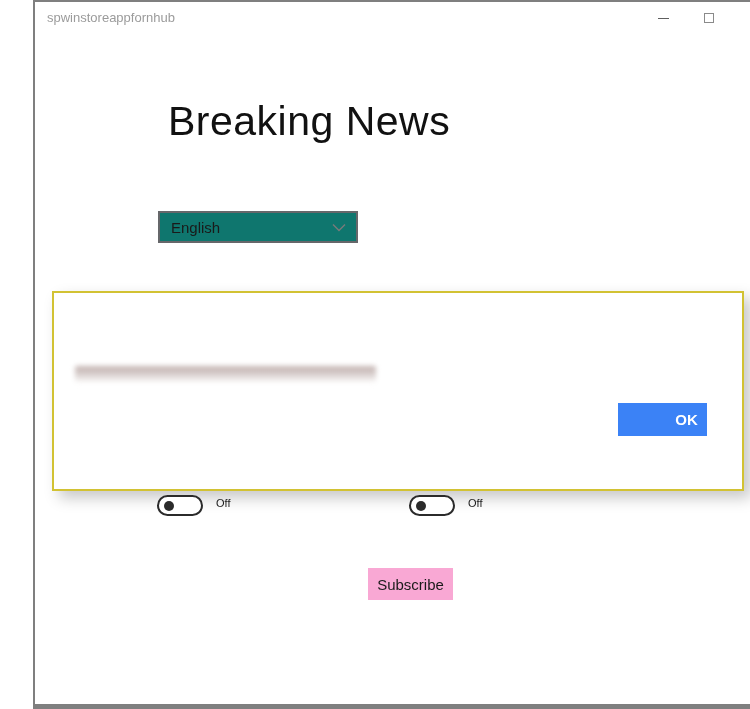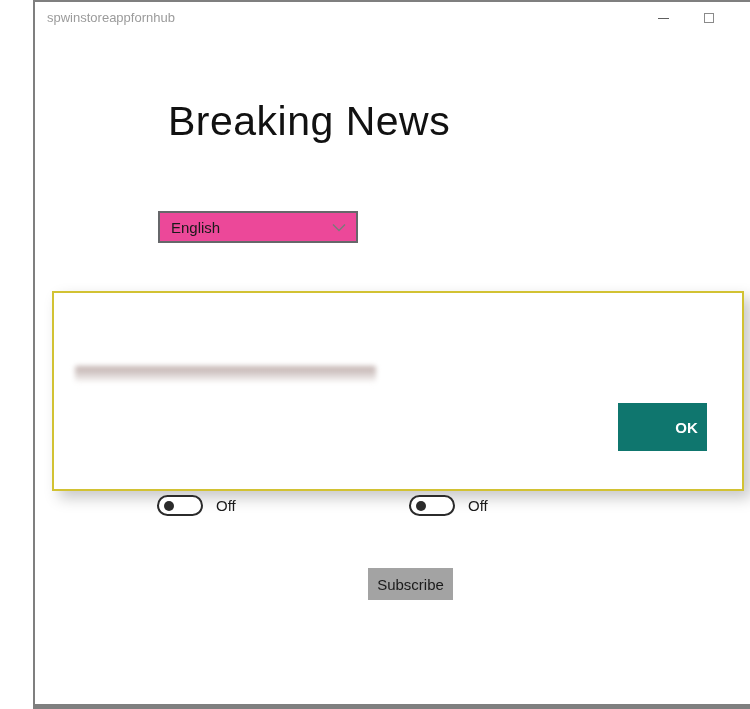--- a/index.html
+++ b/index.html
@@ -46,21 +46,21 @@
   
   .heading {
     position: absolute; left: 133px; top: 96px;
     font-size: 41px; font-weight: 300; color: #111;
     letter-spacing: 0.5px;
   }
 
   .combo {
     position: absolute; left: 123px; top: 209px;
     width: 200px; height: 32px;
-    border: 2px solid #66676a; background: #ec4899;
+    border: 2px solid #66676a; background: #0f766e;
     display: flex; align-items: center;
     padding: 0 10px 0 11px;
     font-size: 15px; color: #1a1a1a;
     justify-content: space-between;
   }
   .chevron svg { display: block; }
 
   
   .dialog {
     position: absolute; left: 17px; top: 289px;
@@ -82,54 +82,54 @@
   .seg-gap { display: inline-block; width: 1px; }
   .redacted {
     position: absolute; left: 21px; top: 73px;
     width: 301px; height: 17px;
     background: linear-gradient(to bottom, #c2b1ae 0%, #ccbfbd 25%, #ddd5d4 55%, #f4f1f0 85%, #ffffff 100%);
     filter: blur(2.5px);
     border-radius: 2px;
   }
   .ok-btn {
     position: absolute; left: 564px; top: 110px;
-    width: 89px; height: 48px;
-    background: #0f766e; border: none;
+    width: 89px; height: 33px;
+    background: #3b82f6; border: none;
     color: #ffffff; font-size: 15px; font-weight: bold;
     font-family: "Liberation Sans", sans-serif;
     display: flex; align-items: center; justify-content: center;
     cursor: pointer;
     padding-left: 48px;
   }
 
   
   .toggle {
     position: absolute;
     width: 46px; height: 21px;
     border: 2px solid #2b2b2b; border-radius: 11px;
     background: #fff;
   }
   .toggle .knob {
     position: absolute; left: 5px; top: 3.5px;
     width: 10px; height: 10px; border-radius: 50%;
     background: #2b2b2b;
   }
   .toggle-label {
-    position: absolute; font-size: 15px; color: #1a1a1a;
+    position: absolute; font-size: 11px; color: #1a1a1a;
   }
   #toggle1 { left: 122px; top: 493px; }
   #toggle1-label { left: 181px; top: 495px; }
   #toggle2 { left: 374px; top: 493px; }
   #toggle2-label { left: 433px; top: 495px; }
 
   
   .subscribe-btn {
     position: absolute; left: 333px; top: 566px;
     width: 85px; height: 32px;
-    background: #a3a3a3; border: none;
+    background: #f9a8d4; border: none;
     font-size: 15px; color: #1a1a1a;
     font-family: "Liberation Sans", sans-serif;
     display: flex; align-items: center; justify-content: center;
     cursor: pointer;
   }
 </style>
 </head>
 <body>
 
 <div class="window">

